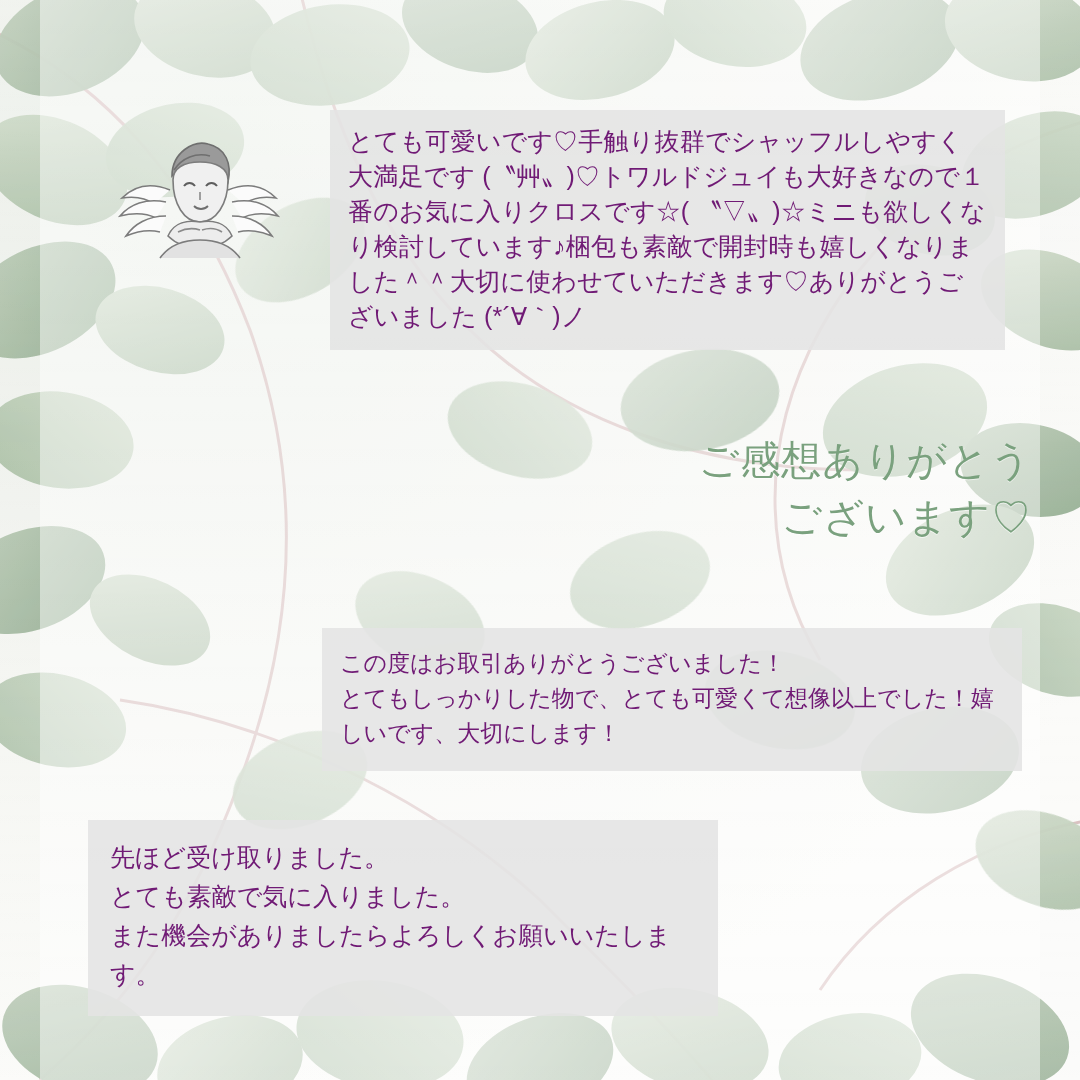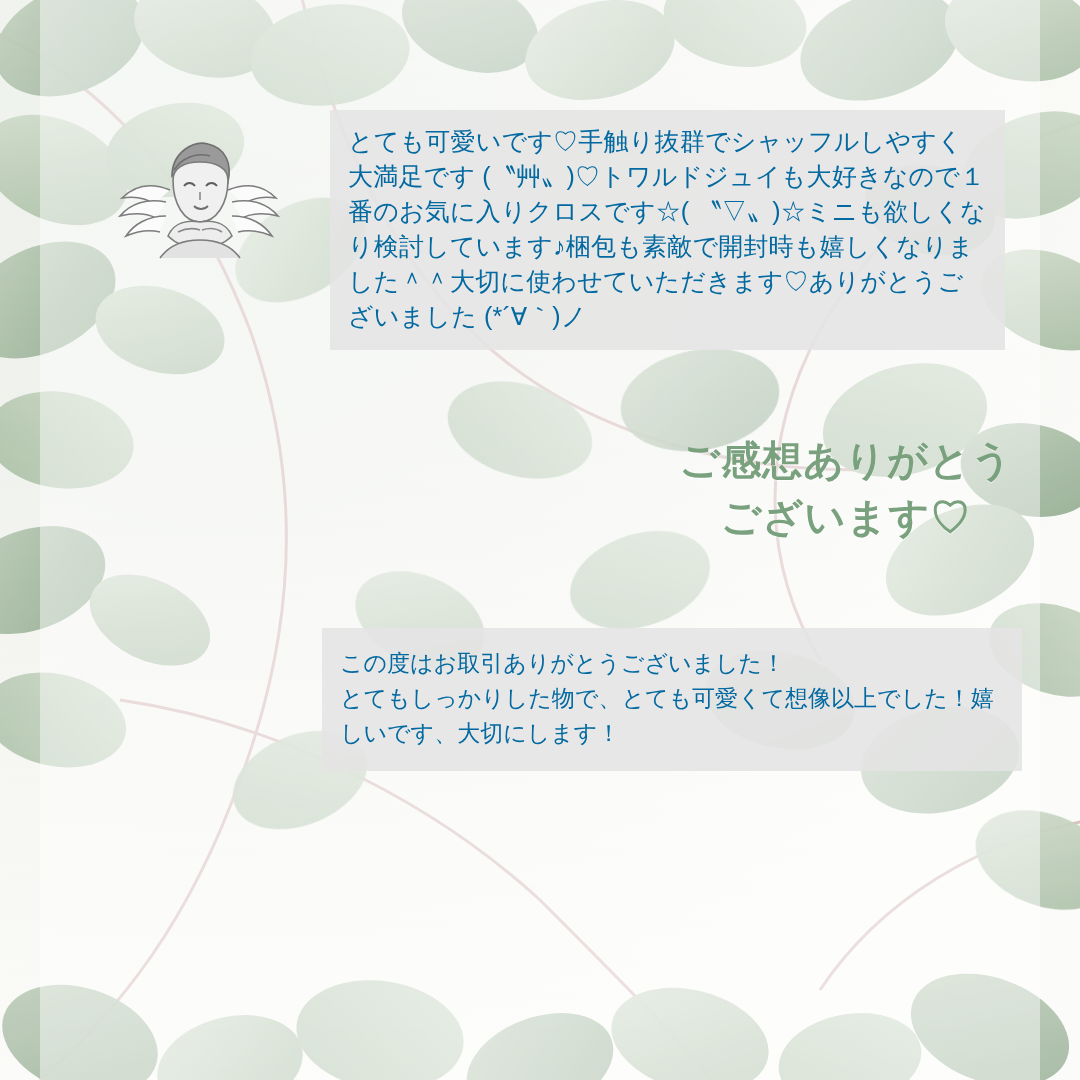--- a/index.html
+++ b/index.html
@@ -46,21 +46,21 @@
   .bg-wash-2 {
     position: absolute;
     inset: 0;
     background: linear-gradient(180deg, rgba(255,255,255,0.18) 0%, rgba(255,255,255,0.05) 40%, rgba(255,255,255,0.18) 100%);
   }
 
   
   .panel {
     position: absolute;
     background: rgba(228,228,228,0.88);
-    color: #0369a1;
+    color: #701a75;
     box-sizing: border-box;
     white-space: pre-line;
   }
 
   #panel-1 {
     left: 330px;
     top: 110px;
     width: 675px;
     padding: 14px 18px 16px 18px;
     font-size: 25px;
@@ -95,25 +95,25 @@
     font-size: 25px;
     line-height: 1.56;
   }
 
   
   .headline {
     position: absolute;
     left: 660px;
     top: 432px;
     width: 372px;
-    text-align: center;
+    text-align: right;
     color: #7aa17e;
     font-size: 40px;
     line-height: 1.42;
-    font-weight: bold;
+    font-weight: normal;
     letter-spacing: 1px;
     white-space: pre-line;
     text-shadow: 0 1px 0 rgba(255,255,255,0.6);
   }
 
   
   .angel {
     position: absolute;
     left: 116px;
     top: 132px;
@@ -243,14 +243,17 @@
 
   <div class="panel" id="panel-1">とても可愛いです♡手触り抜群でシャッフルしやすく大満足です (〝艸〟)♡トワルドジュイも大好きなので１番のお気に入りクロスです☆( 〝▽〟)☆ミニも欲しくなり検討しています♪梱包も素敵で開封時も嬉しくなりました＾＾大切に使わせていただきます♡ありがとうございました (*´∀｀)ノ</div>
 
 
   <div class="headline">ご感想ありがとう
 ございます♡</div>
 
   <div class="panel" id="panel-3">この度はお取引ありがとうございました！
 とてもしっかりした物で、とても可愛くて想像以上でした！嬉しいです、大切にします！</div>
 
+  <div class="panel" id="panel-4">先ほど受け取りました。
+とても素敵で気に入りました。
+また機会がありましたらよろしくお願いいたします。</div>
 
 </div>
 
 </body></html>

